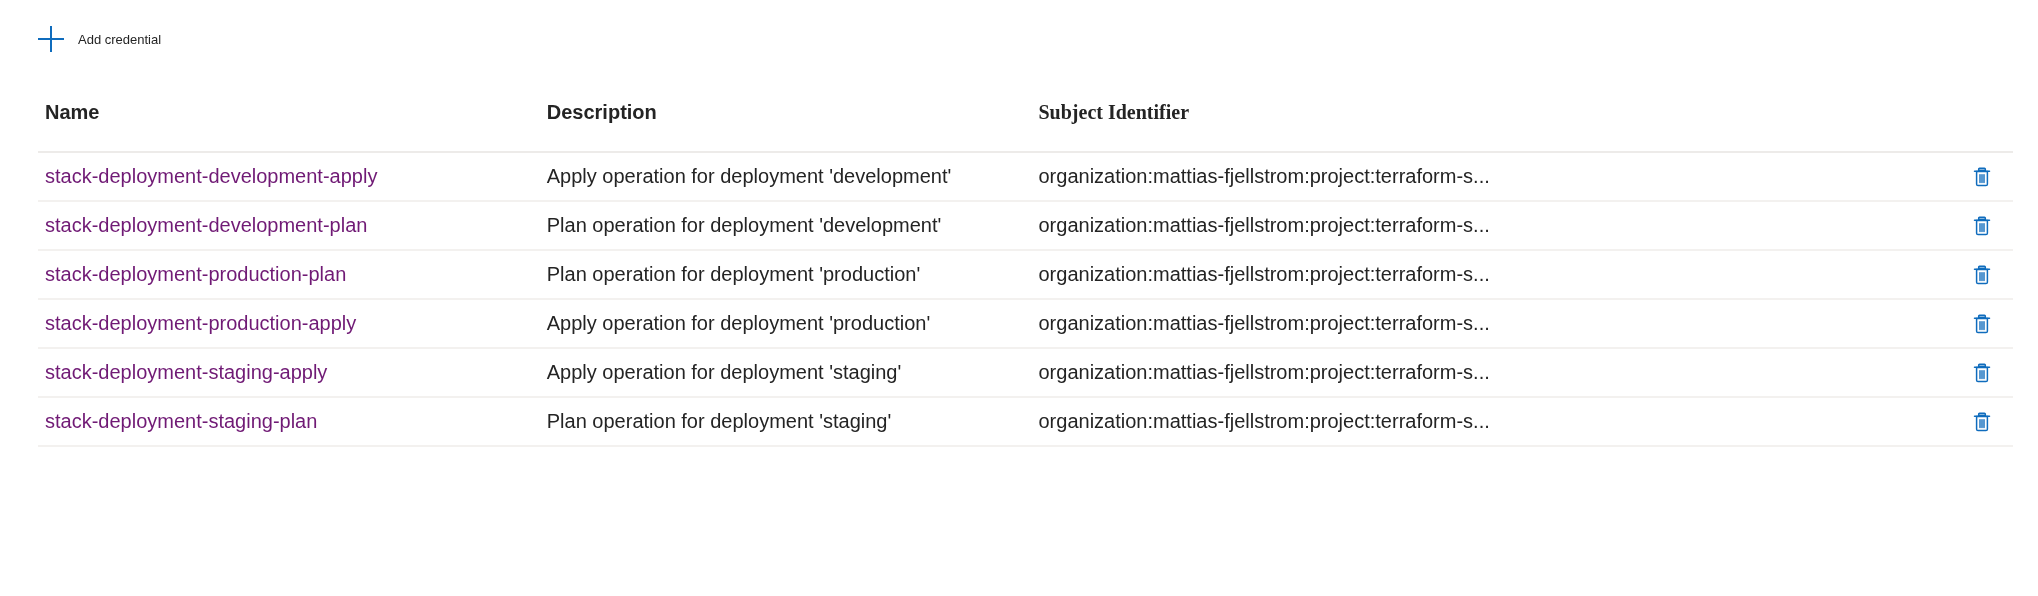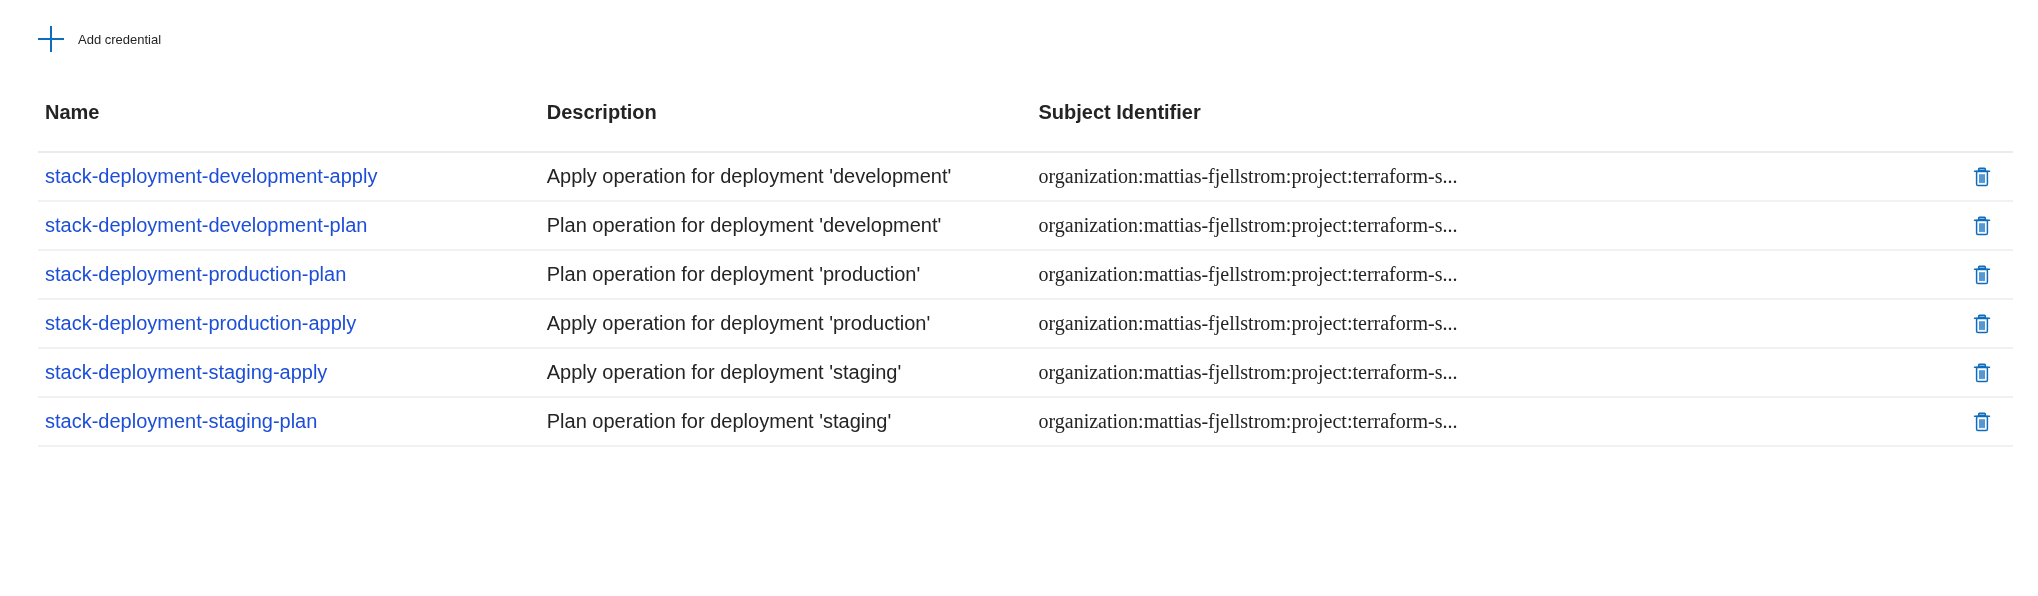--- a/index.html
+++ b/index.html
@@ -90,52 +90,51 @@
     height: 56px;
     font-size: 20px;
     font-weight: bold;
     color: #242424;
     border-bottom: 2px solid #edebe9;
     white-space: nowrap;
     padding-bottom: 23px;
   }
   .col-name   { width: 500px;  padding-left: 7px !important; }
   .col-desc   { width: 490px;  padding-left: 7px !important; }
-  .col-subj   { width: 930px;  padding-left: 7px !important; }
+  .col-subj   { width: 930px;  padding-left: 7px !important; font-family: Liberation Serif, serif; }
   .col-act    { width: 48px; }
 
   .cred-table tbody tr {
     height: 49px;
   }
   .cred-table tbody td {
     border-bottom: 2px solid #f3f1ef;
     font-size: 20px;
     color: #242424;
     height: 49px;
   }
   .cell-name  { padding-left: 7px !important; }
   .cell-desc  { padding-left: 7px !important; margin-left: 20px; }
   .cell-subj  { padding-left: 7px !important; }
   .cell-act   { padding-right: 6px !important; text-align: right; }
 
   .row-link {
-    color: #1d4ed8;
+    color: #701a75;
     text-decoration: none;
     font-size: 20px;
     cursor: pointer;
     white-space: nowrap;
   }
 
   .subject-text {
     display: block;
     max-width: 620px;
     white-space: nowrap;
     overflow: hidden;
     text-overflow: clip;
-    font-family: Liberation Serif, serif;
   }
 
   .delete-btn {
     display: inline-flex;
     align-items: center;
     justify-content: center;
     width: 34px;
     height: 34px;
     border: none;
     background: transparent;

